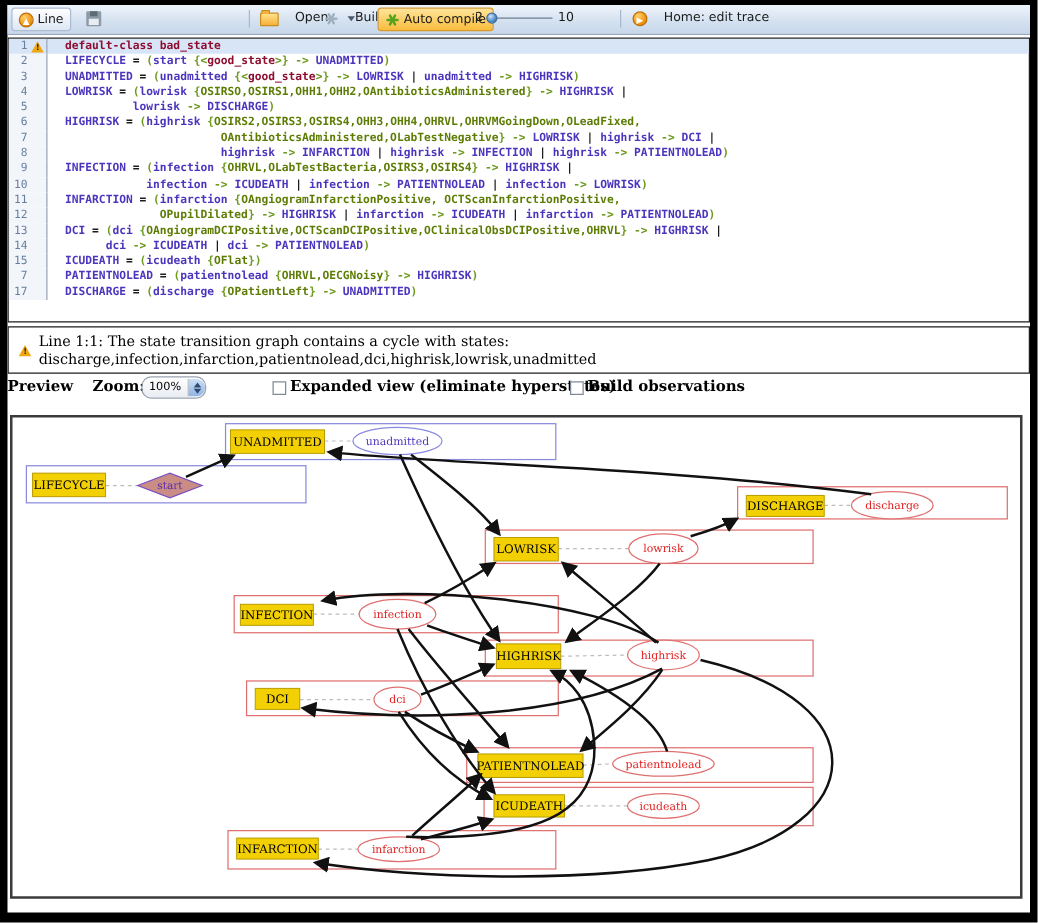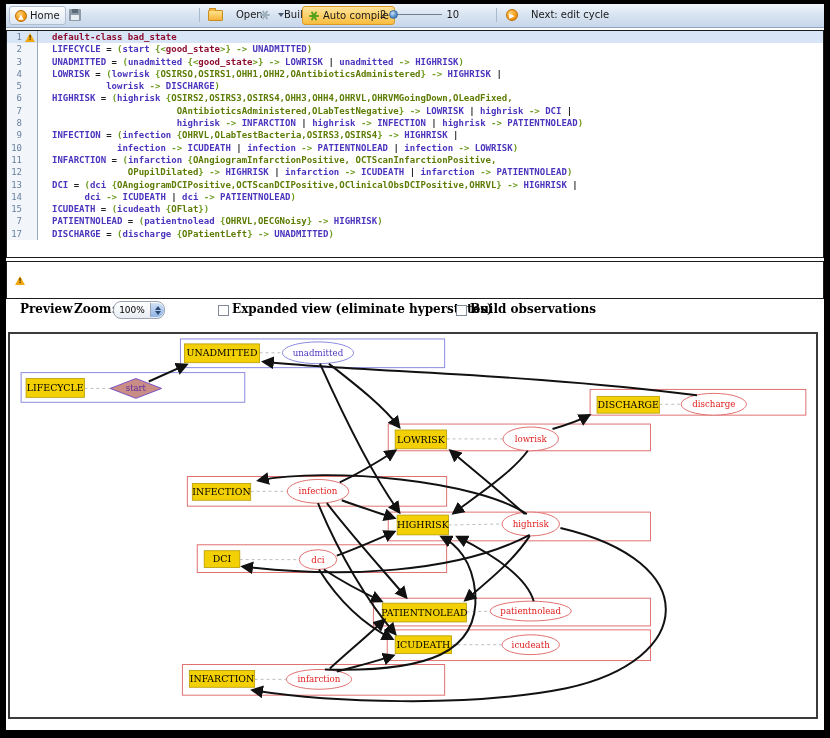--- a/index.html
+++ b/index.html
@@ -99,21 +99,21 @@
   .dg-label{font-family:"DejaVu Serif",serif;}
 </style>
 </head>
 <body>
 
 <div id="window">
 
   <div id="toolbar">
     <div class="tb tb-btn" style="left:3px;">
       <span class="circ">▲</span>
-      <span>Home</span>
+      <span>Line</span>
     </div>
     <div class="tb tb-plain" style="left:60px;">
       <span class="floppy"></span>
     </div>
     <input id="filename" class="tb" style="left: 82px;" value="Healthcare">
     <div class="sep" style="left:193px;"></div>
     <div class="tb tb-plain" style="left:199px;">
       <span class="folder"></span>
       <span>Open</span>
       <span class="caret-dn"></span>
@@ -137,21 +137,21 @@
     <div class="tb" style="left:374px;">
       <span>2</span>
       <span class="slider-track">
         <span class="knob"></span>
       </span>
       <span>10</span>
     </div>
     <div class="sep" style="left:490px;"></div>
     <div class="tb tb-plain" style="left:497px;">
       <span class="circ">▶</span>
-      <span>Next: edit cycle</span>
+      <span>Home: edit trace</span>
     </div>
   </div>
 
   <div id="editor">
     <div>
         <div class="code-row hl">
           <div class="gut">
             <span class="num">1</span>
             <span class="wtri"></span>
           </div>
@@ -251,24 +251,25 @@
           <div class="gut">
             <span class="num">17</span>
           </div>
           <div class="codetxt"><span class="tk-id">DISCHARGE</span><span class="tk-t"> = </span><span class="tk-p">(</span><span class="tk-id">discharge</span><span class="tk-t"> </span><span class="tk-p">{</span><span class="tk-obs">OPatientLeft</span><span class="tk-p">}</span><span class="tk-t"> </span><span class="tk-p">-&gt;</span><span class="tk-t"> </span><span class="tk-id">UNADMITTED</span><span class="tk-p">)</span></div>
         </div>
       </div>
   </div>
 
   <div id="warnbox">
     <span class="wtri"></span>
+    <span id="warn-text">Line 1:1: The state transition graph contains a cycle with states: discharge,infection,infarction,patientnolead,dci,highrisk,lowrisk,unadmitted</span>
   </div>
 
   <div id="previewrow">
-    <span class="abs" style="left:14px;">Preview</span>
+    <span class="abs" style="left:0;">Preview</span>
     <span class="abs" style="left:68px;">Zoom:</span>
     <span id="zoomsel">
       <span class="val">100%</span>
       <span class="step">
           <b class="up"></b>
           <b class="dn"></b>
         </span>
     </span>
     <span class="cbx" style="left:212px;"></span>
     <span class="abs" style="left:226px;">Expanded view (eliminate hyperstates)</span>

